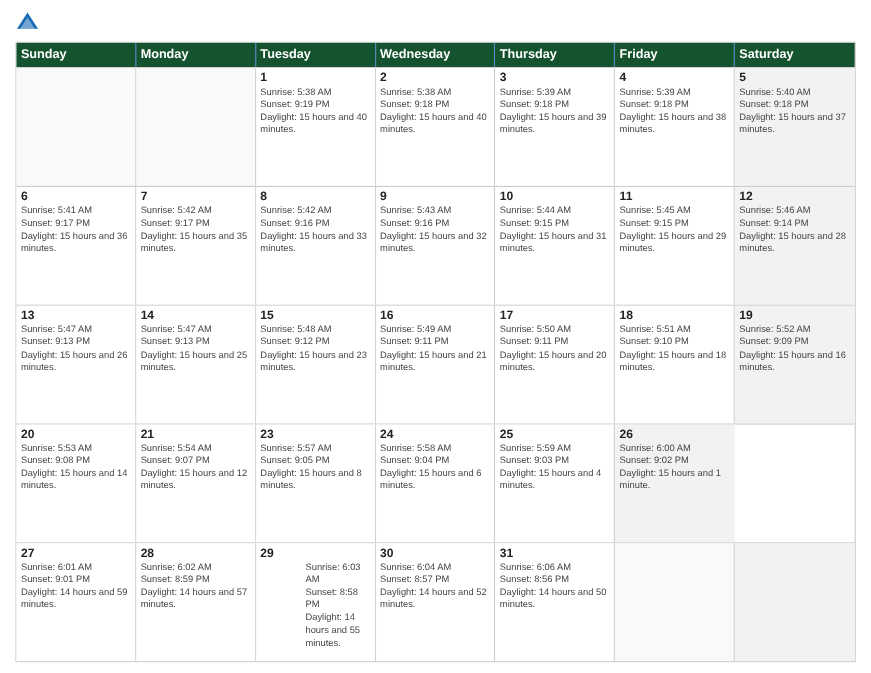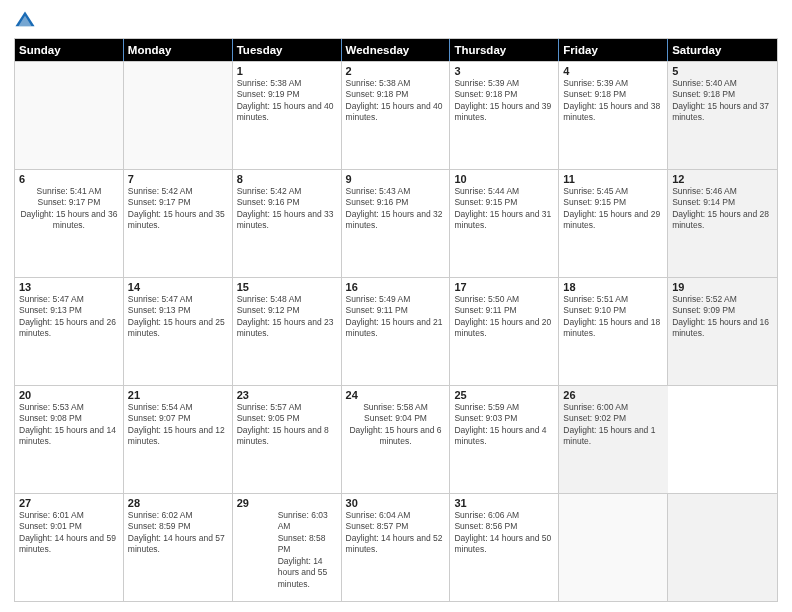--- a/index.html
+++ b/index.html
@@ -62,21 +62,21 @@
     }
     .calendar {
       flex: 1;
       display: flex;
       flex-direction: column;
       border: 1px solid #ccc;
     }
     .cal-header-row {
       display: grid;
       grid-template-columns: repeat(7, 1fr);
-      background: #000000;
+      background: #14532d;
     }
     .cal-header-cell {
       color: #fff;
       font-size: 11.5px;
       font-weight: bold;
       padding: 5px 4px;
       text-align: left;
       border-right: 1px solid #5590cc;
     }
     .cal-header-cell:last-child { border-right: none; }
@@ -177,21 +177,21 @@
           <div class="cal-cell shaded">
             <div class="day-num">5</div>
             <div class="day-info" style="white-space: pre-line;">Sunrise: 5:40 AM
 Sunset: 9:18 PM
 Daylight: 15 hours and 37 minutes.</div>
           </div>
         </div>
         <div class="cal-row">
           <div class="cal-cell">
             <div class="day-num">6</div>
-            <div class="day-info" style="white-space: pre-line; text-align: center;">Sunrise: 5:41 AM
+            <div class="day-info" style="white-space: pre-line;">Sunrise: 5:41 AM
 Sunset: 9:17 PM
 Daylight: 15 hours and 36 minutes.</div>
           </div>
           <div class="cal-cell">
             <div class="day-num">7</div>
             <div class="day-info" style="white-space: pre-line;">Sunrise: 5:42 AM
 Sunset: 9:17 PM
 Daylight: 15 hours and 35 minutes.</div>
           </div>
           <div class="cal-cell">
@@ -283,21 +283,21 @@
 Daylight: 15 hours and 12 minutes.</div>
           </div>
           <div class="cal-cell">
             <div class="day-num">23</div>
             <div class="day-info" style="white-space: pre-line;">Sunrise: 5:57 AM
 Sunset: 9:05 PM
 Daylight: 15 hours and 8 minutes.</div>
           </div>
           <div class="cal-cell">
             <div class="day-num">24</div>
-            <div class="day-info" style="white-space: pre-line; text-align: center;">Sunrise: 5:58 AM
+            <div class="day-info" style="white-space: pre-line;">Sunrise: 5:58 AM
 Sunset: 9:04 PM
 Daylight: 15 hours and 6 minutes.</div>
           </div>
           <div class="cal-cell">
             <div class="day-num">25</div>
             <div class="day-info" style="white-space: pre-line;">Sunrise: 5:59 AM
 Sunset: 9:03 PM
 Daylight: 15 hours and 4 minutes.</div>
           </div>
           <div class="cal-cell shaded">

